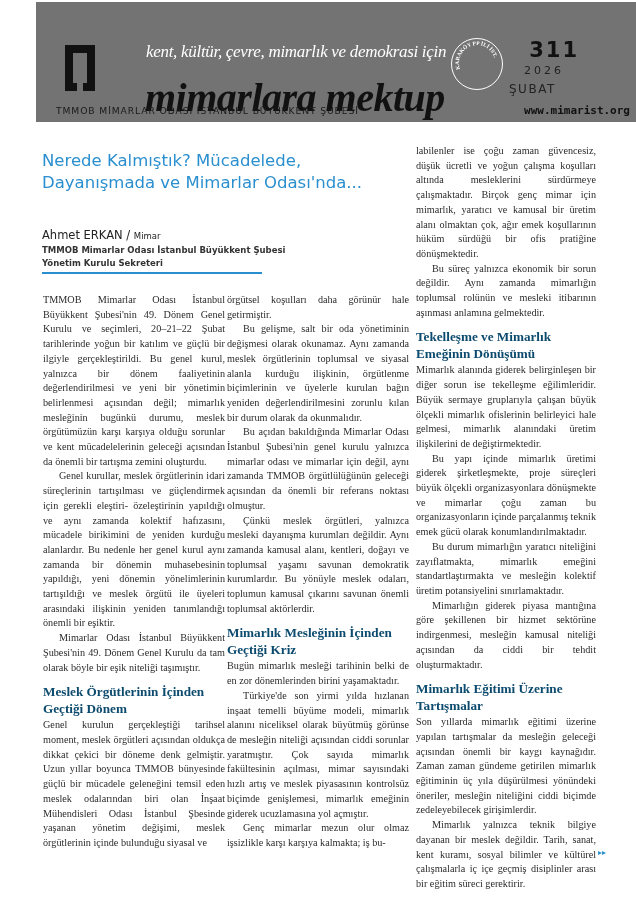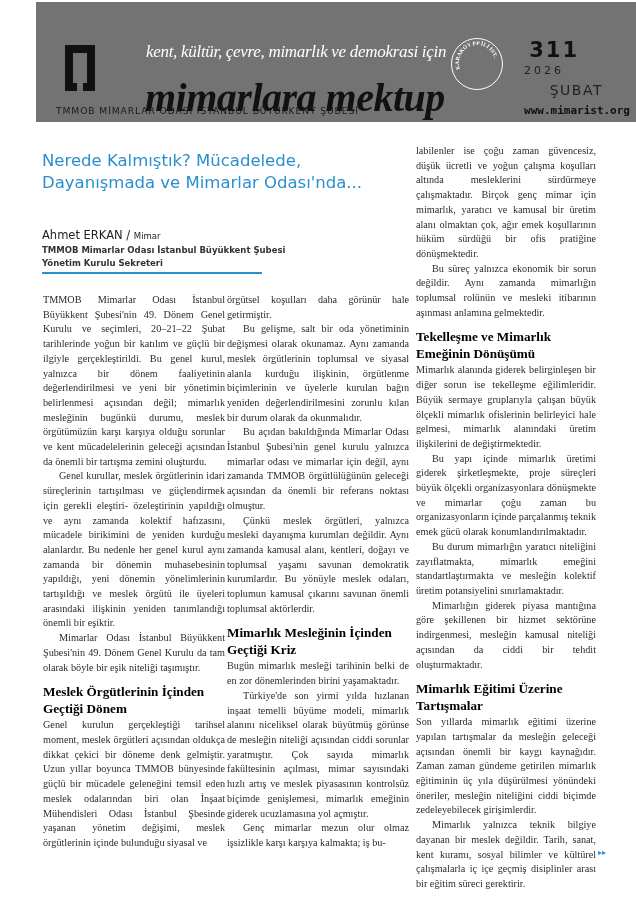--- a/index.html
+++ b/index.html
@@ -7,34 +7,34 @@
 
   .masthead { position: absolute; left: 36px; top: 2px; width: 604px; height: 120px; background: #737373; }
   .logo-bracket-l { position: absolute; left: 29px; top: 43px; width: 30px; height: 46px; }
   .logo-bracket-l .b { position: absolute; background: #111; }
   .tagline { position: absolute; left: 110px; top: 40px; font-family: "Liberation Serif", serif; font-style: italic; color: #ffffff; font-size: 17px; letter-spacing: -0.3px; white-space: nowrap; }
   .brand { position: absolute; left: 109px; top: 58px; font-family: "Liberation Serif", serif; font-style: italic; font-weight: bold; color: #111; font-size: 40px; letter-spacing: -0.5px; white-space: nowrap; line-height: 44px; margin-top: 16px; }
   .stamp { position: absolute; left: 415px; top: 36px; width: 50px; height: 50px; border: 1.5px solid #ffffff; border-radius: 50%; }
   .stamp-text { position: absolute; left: 0; top: 0; width: 50px; height: 50px; }
   .issue-num { position: absolute; left: 473px; top: 36px; width: 70px; text-align: right; font-family: "DejaVu Sans", sans-serif; font-weight: bold; font-size: 21px; color: #111; letter-spacing: 2px; }
   .issue-year { position: absolute; left: 473px; top: 62px; width: 70px; text-align: center; font-family: "DejaVu Sans", sans-serif; font-size: 11px; color: #222; letter-spacing: 3px; }
-  .issue-month { position: absolute; left: 497px; top: 80px; width: 70px; text-align: right; font-family: "DejaVu Sans", sans-serif; font-size: 14px; color: #222; letter-spacing: 1.5px; }
+  .issue-month { position: absolute; left: 473px; top: 80px; width: 70px; text-align: left; font-family: "DejaVu Sans", sans-serif; font-size: 12px; color: #222; letter-spacing: 1.5px; }
   .org-line { position: absolute; left: 20px; top: 103px; font-family: "DejaVu Sans", sans-serif; font-size: 9.2px; color: #1a1a1a; letter-spacing: 0.9px; white-space: nowrap; }
   .site-line { position: absolute; right: 10px; top: 102px; font-family: "DejaVu Sans Mono", monospace; font-weight: bold; font-size: 11px; color: #111; white-space: nowrap; }
 
   .title { position: absolute; left: 42px; top: 150px; width: 360px; font-family: "DejaVu Sans", sans-serif; color: #2a8fcf; font-size: 16.5px; line-height: 22px; }
   .author { position: absolute; left: 42px; top: 228px; font-family: "DejaVu Sans", sans-serif; font-size: 11.5px; color: #222; white-space: nowrap; }
   .author .role { font-size: 8.5px; }
   .affil { position: absolute; left: 42px; top: 244px; font-family: "DejaVu Sans", sans-serif; font-size: 8.5px; color: #333; line-height: 12.5px; font-weight: bold; }
   .title-rule { position: absolute; left: 42px; top: 272px; width: 220px; height: 2px; background: #2a8fcf; }
 
   .col { position: absolute; width: 182px; font-family: "Liberation Serif", serif; font-size: 10.2px; line-height: 14.7px; color: #2b2b2b; text-align: justify; }
   .col p { margin: 0; text-indent: 16px; }
   .col p.first { text-indent: 0; }
-  .col h3 { margin: 8px 0 1px 0; font-family: "Liberation Serif", serif; font-weight: bold; color: #000000; font-size: 13.2px; line-height: 17px; text-align: left; }
+  .col h3 { margin: 8px 0 1px 0; font-family: "Liberation Serif", serif; font-weight: bold; color: #0c4a6e; font-size: 13.2px; line-height: 17px; text-align: left; }
   #col1 { left: 43px; top: 293px; }
   #col2 { left: 227px; top: 293px; }
   #col3 { left: 416px; top: 144px; width: 180px; }
   .next-icon { position: absolute; left: 598px; top: 848px; font-size: 8px; color: #2a8fcf; font-family: "DejaVu Sans", sans-serif; }
 </style>
 </head>
 <body>
 
 <div class="masthead">
   <div class="logo-bracket-l">

